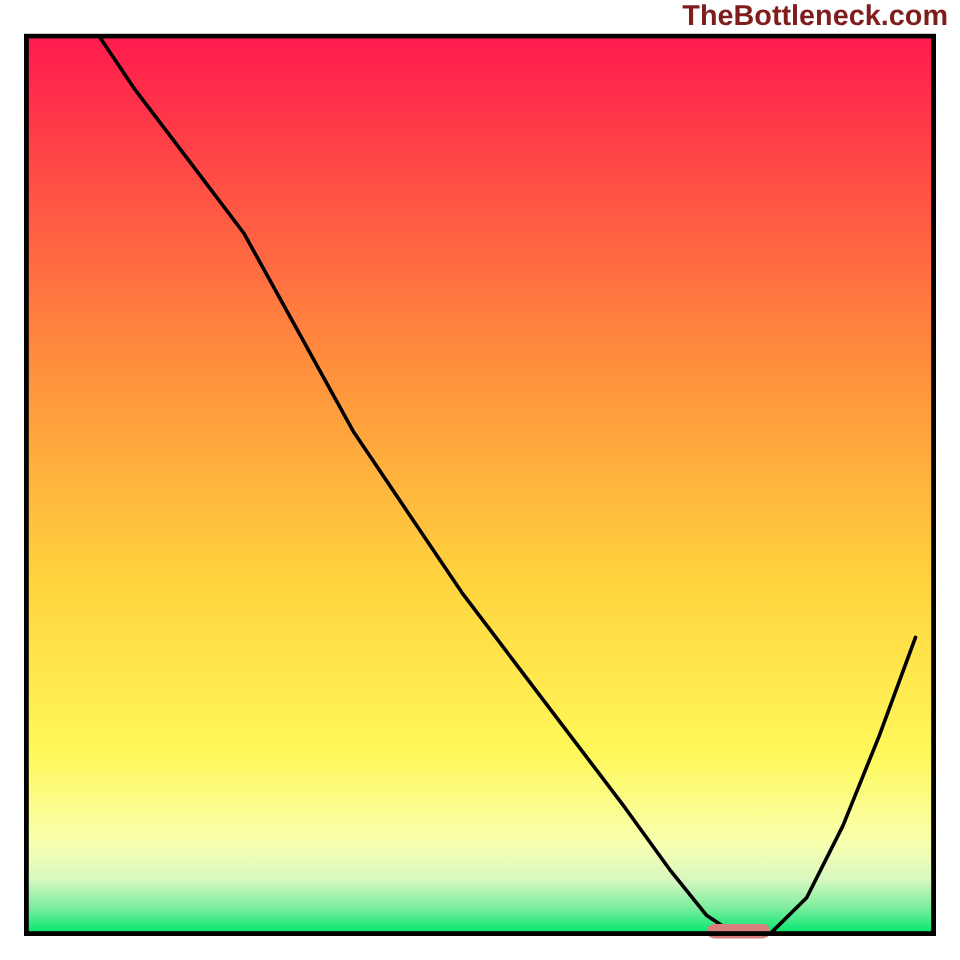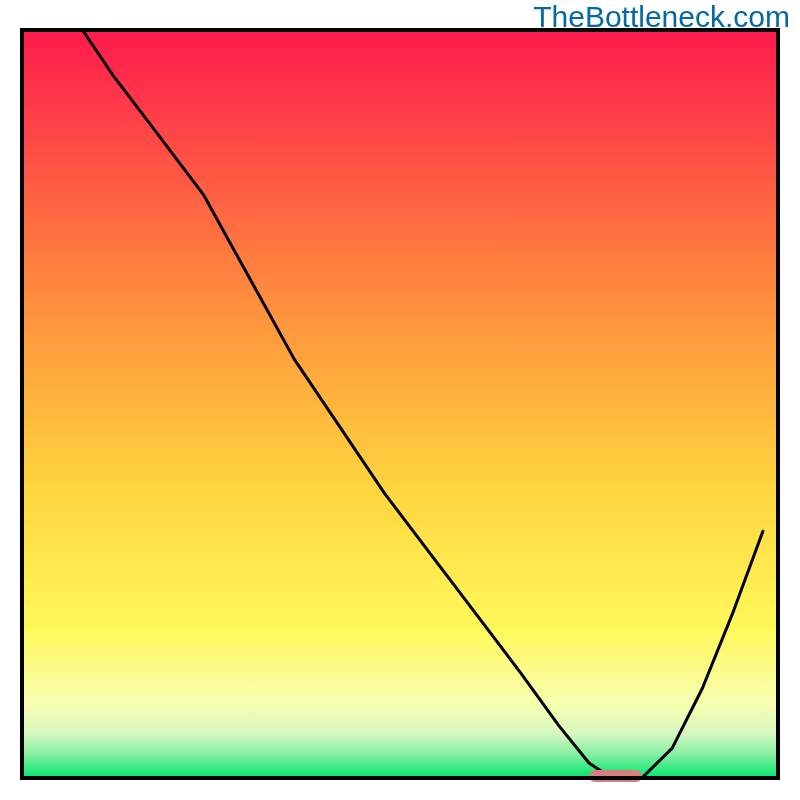--- a/index.html
+++ b/index.html
@@ -12,23 +12,23 @@
   }
   .container {
     position: relative;
     width: 800px;
     height: 800px;
   }
   .watermark {
     position: absolute;
     top: 0px;
     right: 10px;
-    font-size: 30px;
-    font-weight: 400;
-    color: #0369a1;
+    font-size: 24px;
+    font-weight: 700;
+    color: #7f1d1d;
     letter-spacing: 0px;
   }
   svg.chart {
     position: absolute;
     top: 28px;
     left: 0;
     width: 800px;
     height: 772px;
     display: block;
   }

